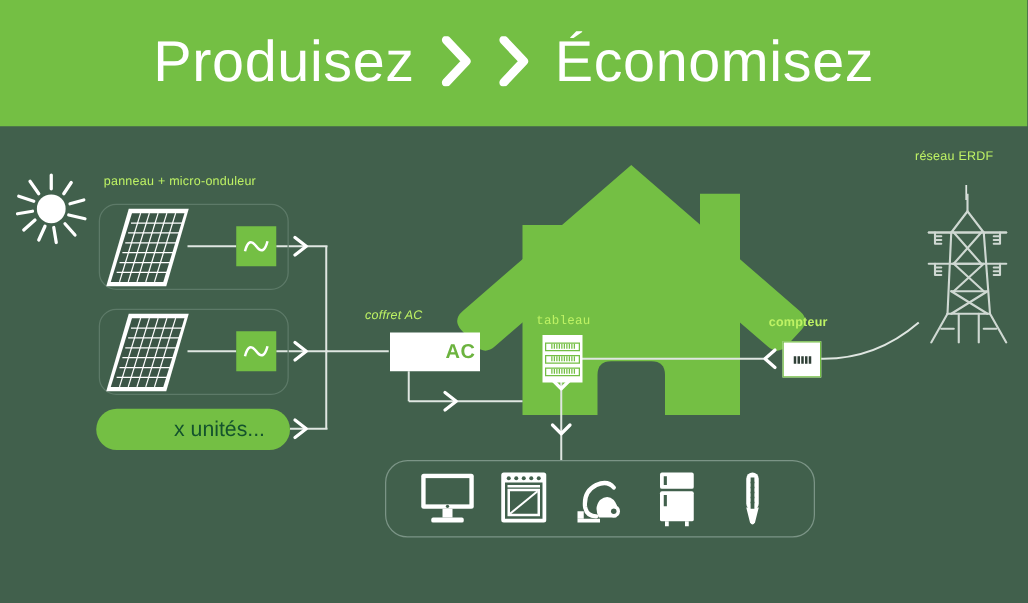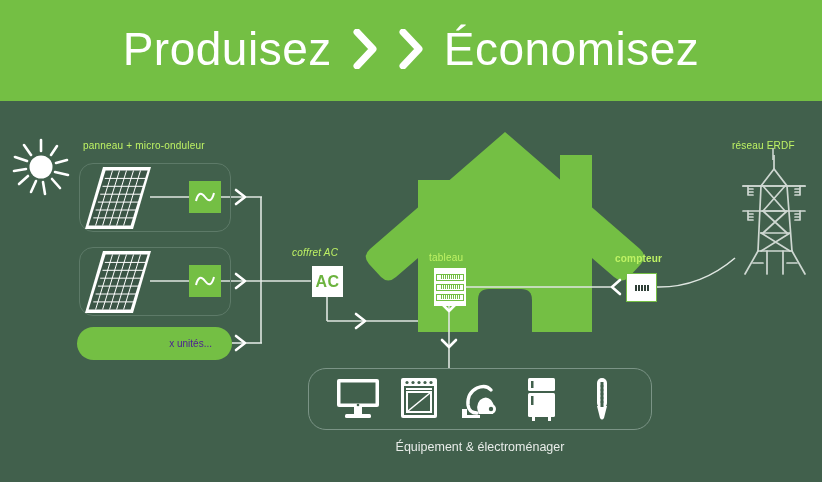--- a/index.html
+++ b/index.html
@@ -47,26 +47,27 @@
     display:block;
   }
   .inv svg{display:block;}
 
   
   .pill{
     position:absolute;background:#74bf44;border-radius:17px;
     display:flex;align-items:center;justify-content:flex-end;
     box-sizing:border-box;padding-right:20px;
   }
-  .pill span{color:#4c1d95;font-size:10px;font-family:"Liberation Sans", sans-serif;}
+  .pill span{color:#14532d;font-size:17px;font-family:"Liberation Sans", sans-serif;}
 
   
   .acbox{
     position:absolute;background:#ffffff;display:flex;align-items:center;
     justify-content:center;
+    padding-left:41px;
   }
   .acbox span{color:#6cb33f;font-size:16px;font-weight:bold;letter-spacing:0.5px;}
 
   
   .tabbox{
     position:absolute;background:#ffffff;
     display:flex;flex-direction:column;align-items:center;justify-content:center;
     gap:3px;padding:4px 0;box-sizing:border-box;
   }
   .tabrow{
@@ -245,21 +246,21 @@
 
   <div class="pill" style="left:77px;top:327px;width:155px;height:33px;">
     <span>x unités...</span>
   </div>
 
   <div class="lbl" style="left:292px;top:247px;font-style:italic;">coffret AC</div>
   <div class="acbox" style="left:312px;top:266px;width:31px;height:31px;">
     <span>AC</span>
   </div>
 
-  <div class="lbl" style="left:429px;top:252px;">tableau</div>
+  <div class="lbl" style="left:429px;top:252px;font-family:Liberation Mono, monospace;">tableau</div>
   <div class="tabbox" style="left:434px;top:268px;width:32px;height:38px;">
     <div class="tabrow">
       <i></i>
         <i></i>
         <i></i>
         <i></i>
         <i></i>
         <i></i>
         <i></i>
         <i></i>
@@ -296,21 +297,21 @@
   <div class="cptbox" style="left:626px;top:273px;width:31px;height:29px;">
     <div class="cptscreen">
       <i></i>
         <i></i>
         <i></i>
         <i></i>
         <i></i>
     </div>
   </div>
 
-  <div class="lbl" style="left:732px;top:140px;">réseau ERDF</div>
+  <div class="lbl" style="left:732px;top:120px;">réseau ERDF</div>
   <svg style="position:absolute;left:735px;top:155px;" width="78" height="120" viewBox="0 0 78 120">
     <g stroke="#cfd8d2" stroke-width="1.7" fill="none" stroke-linecap="round">
 
       <line x1="39" y1="0" x2="39" y2="14"></line>
 
       <path d="M39 14 L26 31 L52 31 Z"></path>
 
       <line x1="8" y1="31" x2="70" y2="31"></line>
       <path d="M8 31 L26 31 M52 31 L70 31"></path>
 
@@ -391,15 +392,14 @@
       <g stroke="#41604c" stroke-width="1.2">
         <line x1="25.5" y1="13" x2="28.5" y2="13"></line>
         <line x1="25.5" y1="17" x2="28.5" y2="17"></line>
         <line x1="25.5" y1="21" x2="28.5" y2="21"></line>
         <line x1="25.5" y1="25" x2="28.5" y2="25"></line>
         <line x1="25.5" y1="29" x2="28.5" y2="29"></line>
       </g>
     </svg>
   </div>
 
-  <div class="caption" style="left:308px;top:440px;width:344px;">Équipement &amp; électroménager</div>
 
 </div>
 
 </body></html>

